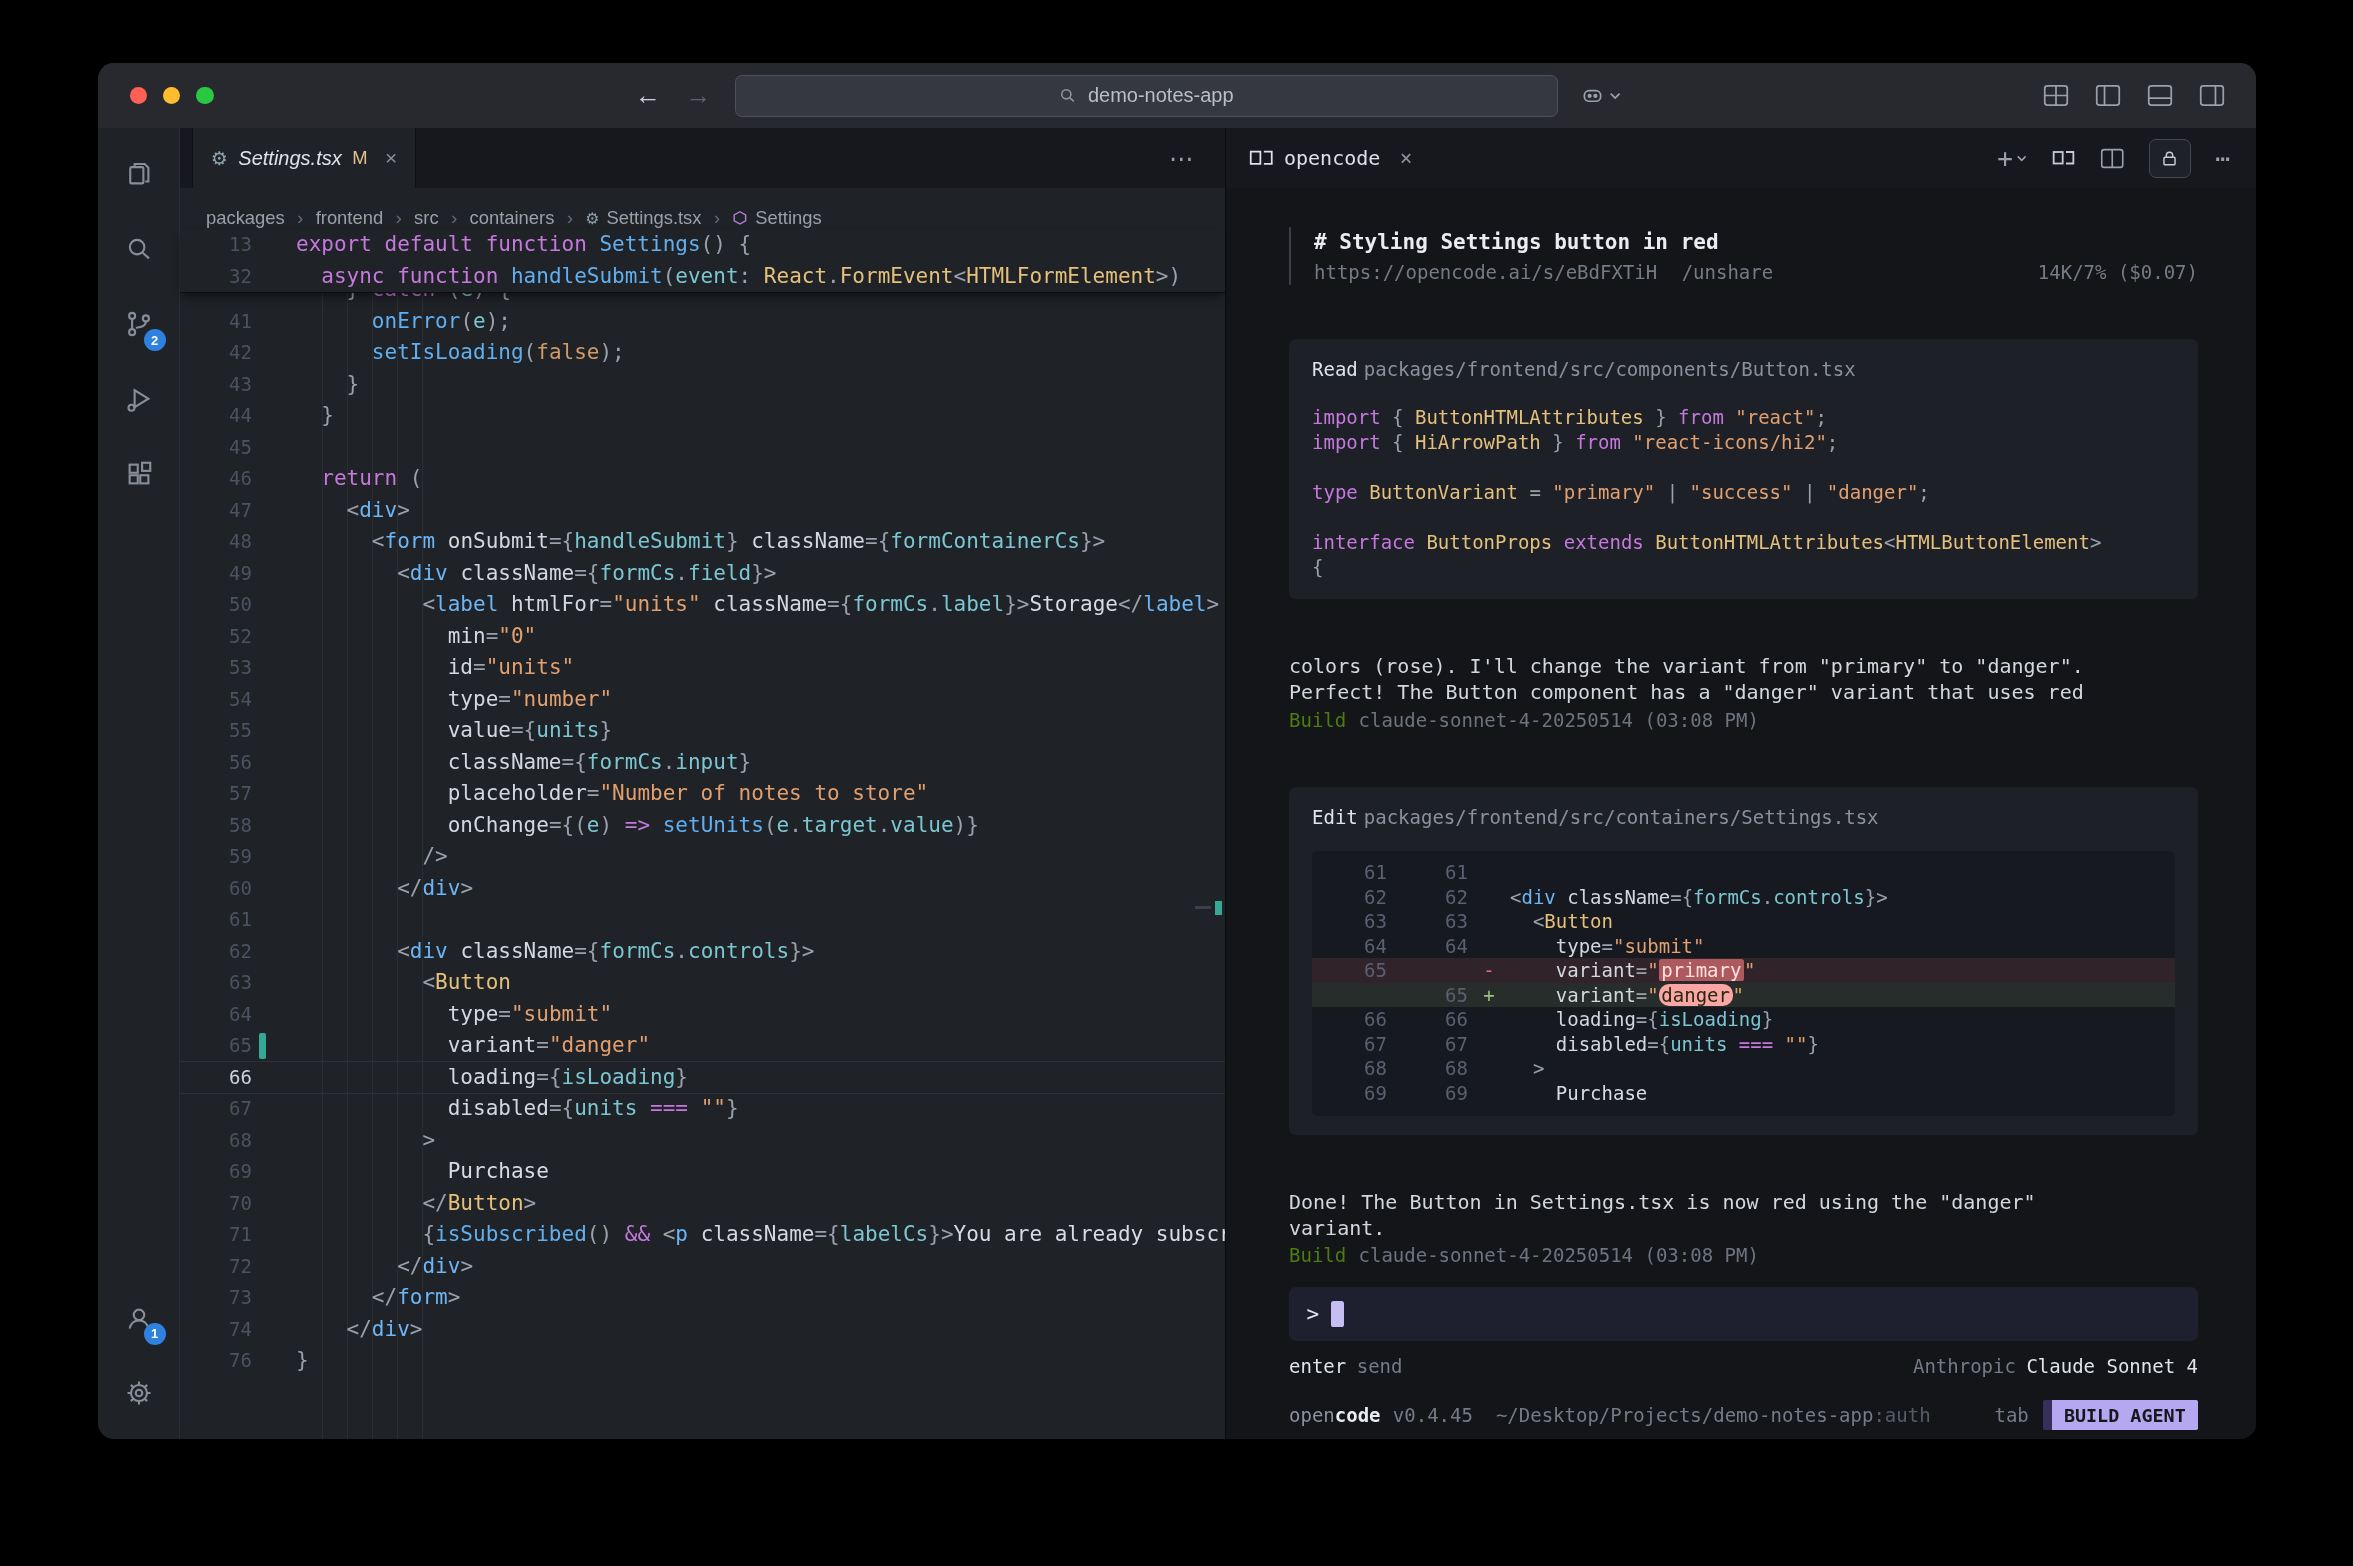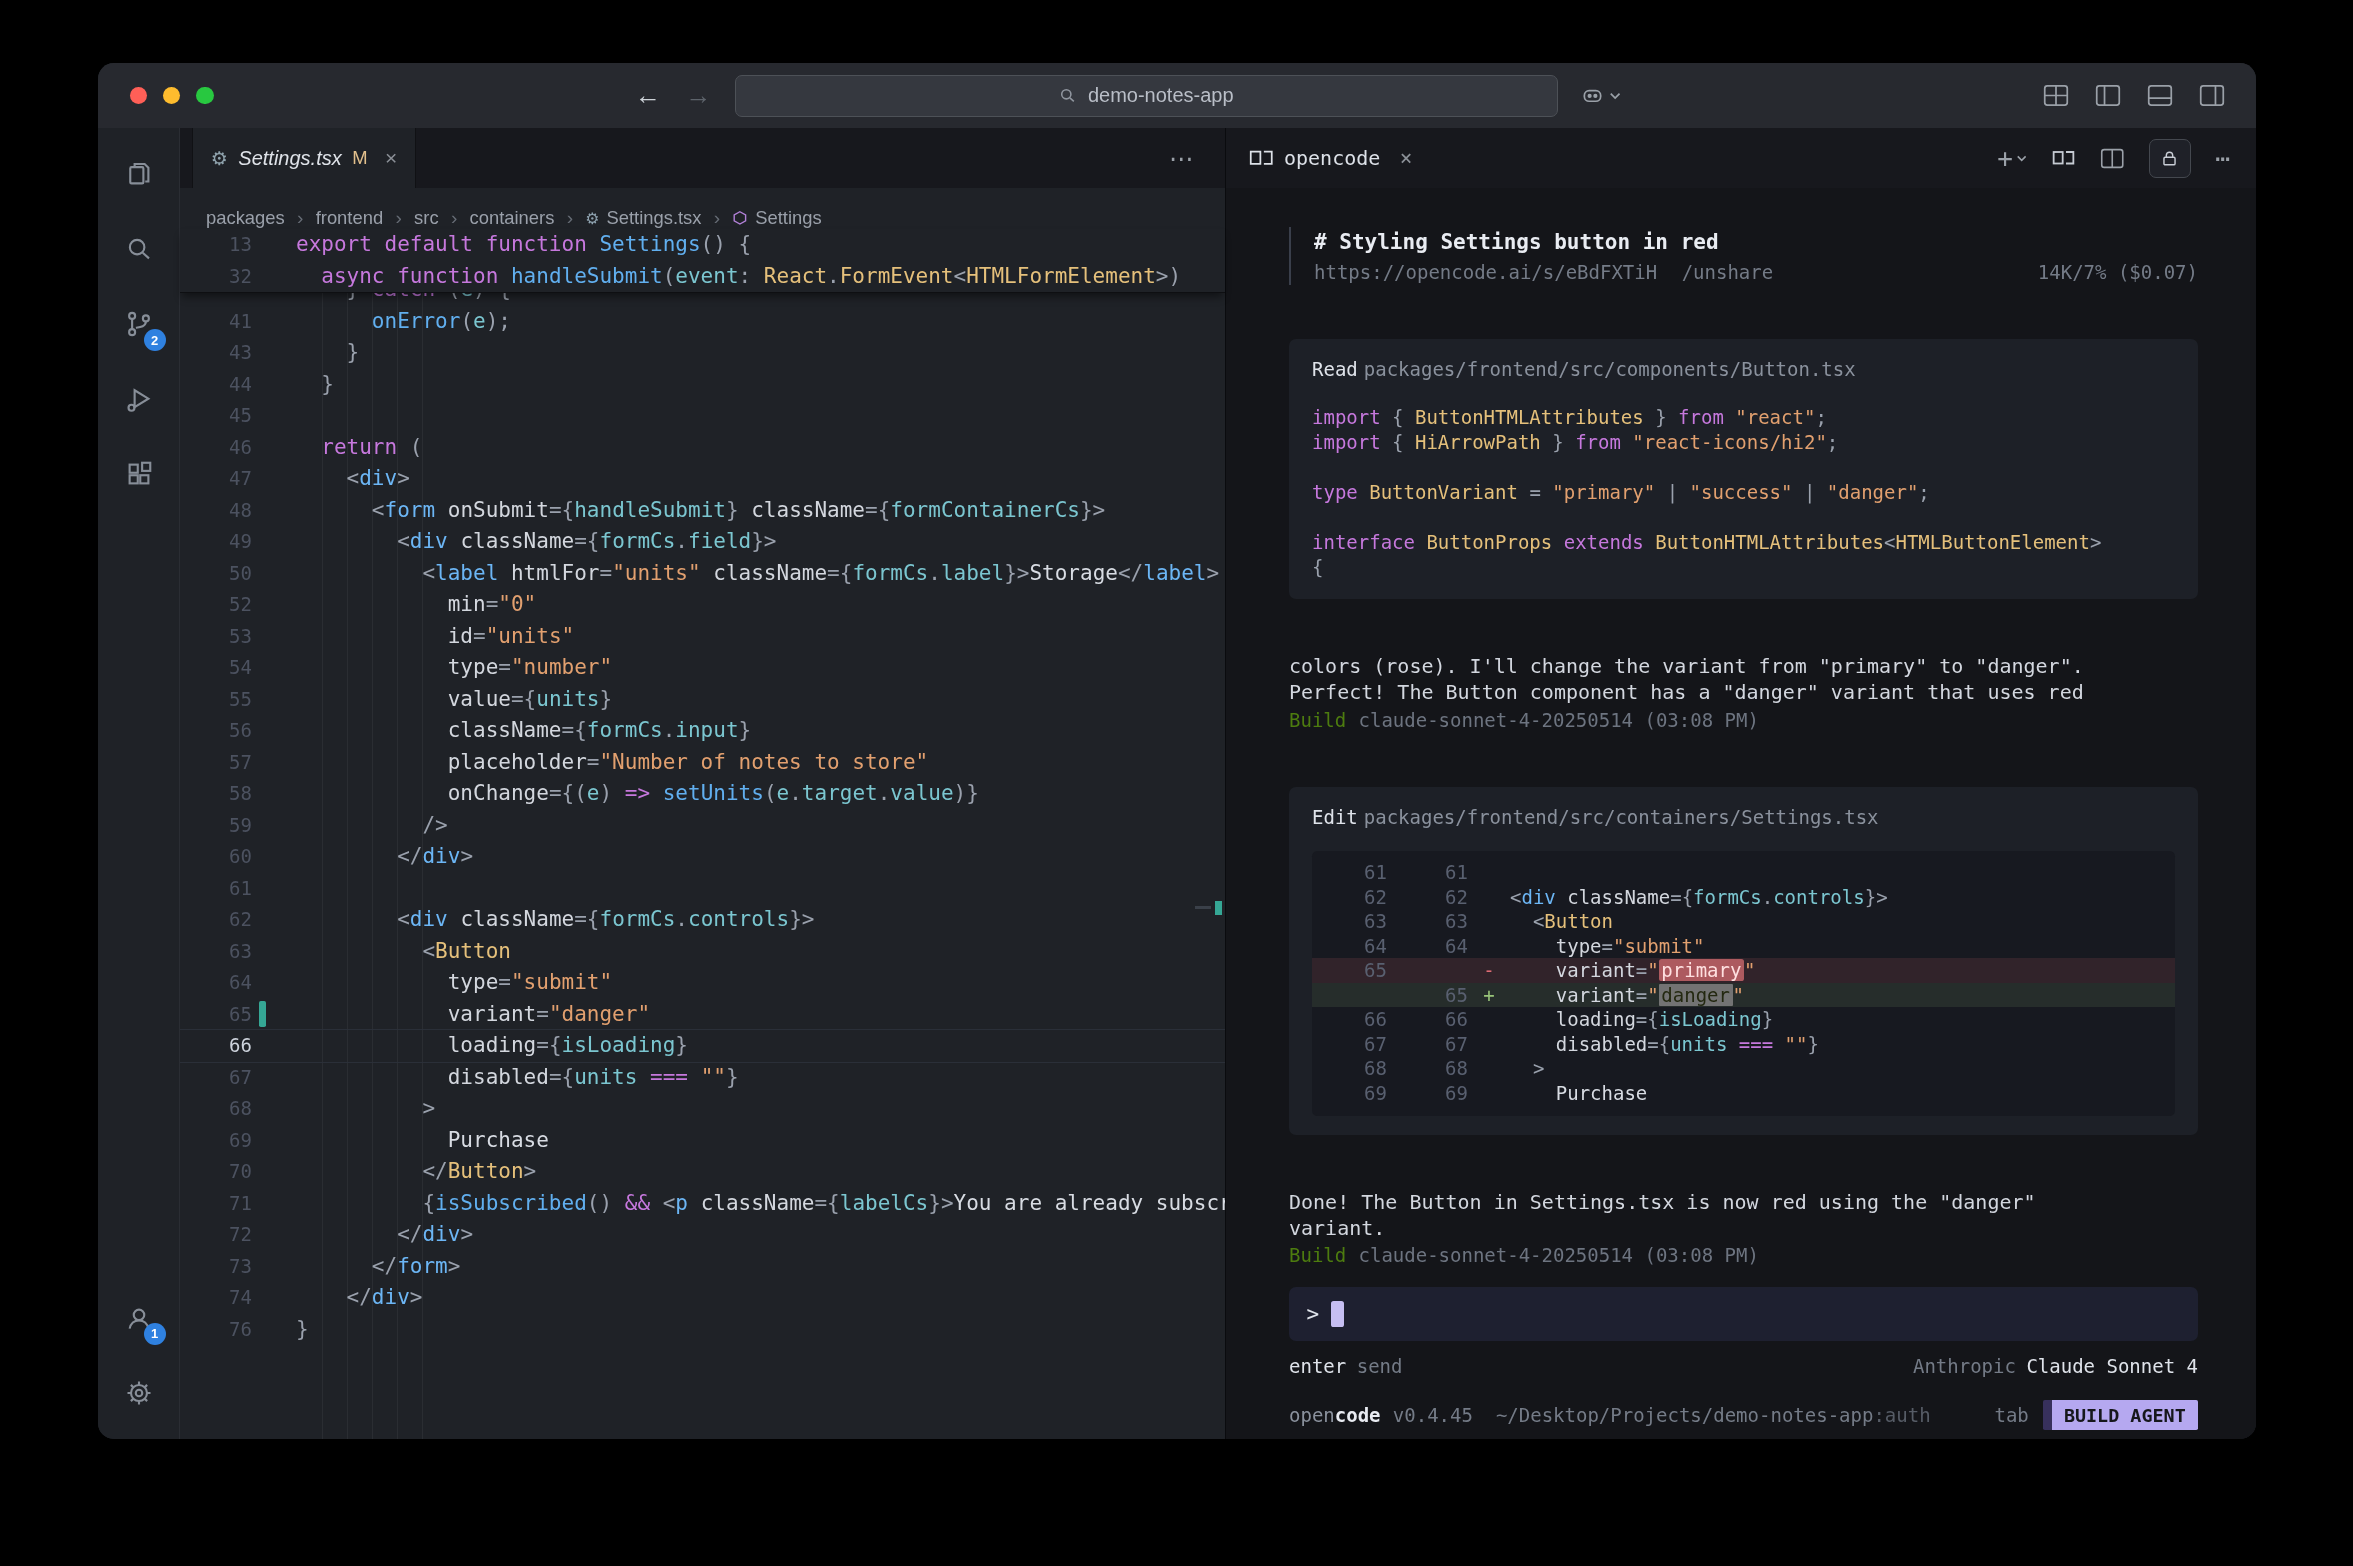--- a/index.html
+++ b/index.html
@@ -74,21 +74,21 @@
              background:#35a795; }
   .ruler-mod { position:absolute; right:3.5px; top:608px; width:6.1px; height:14px; background:#35a795; z-index:4; }
   .ruler-dash { position:absolute; right:14px; top:613px; width:15.8px; height:2.6px; background:#3a4049; z-index:4; }
 
   
   .tk-k { color:#c678dd; } .tk-f { color:#61afef; } .tk-s { color:#e2a06f; }
   .tk-t { color:#e5c07b; } .tk-v { color:#7bc6d0; } .tk-a { color:#d3d7de; }
   .tk-p { color:#9aa1ad; } .tk-w { color:#d8dce3; } .tk-n { color:#d19a66; }
   .tk-tag { color:#6cb6f5; }
   .tk-hr { background:#ad5a5f; color:#ffe0e0; padding:0 2.6px; border-radius:2.6px; }
-  .tk-hg { background:#737373; color:#232810; padding:0 2.6px; border-radius:1px; }
+  .tk-hg { background:#fca5a5; color:#232810; padding:0 2.6px; border-radius:10px; }
 
   
   .panel { width:1031px; flex:none; background:#141519; border-left:1.8px solid #0a0b0e;
            display:flex; flex-direction:column; font-family:"DejaVu Sans Mono", monospace; }
   .ptabstrip { height:60px; flex:none; background:#17181d; display:flex; align-items:center;
                padding:0 26px 0 23px; }
   .ptab { display:flex; align-items:center; gap:10.5px; font-size:20px; color:#dde1e8; }
   .pclose { color:#8b9097; font-size:21px; margin-left:8.8px; }
   .pticons { margin-left:auto; display:flex; align-items:center; gap:24.5px; color:#9aa0a8; }
   .plusbtn { display:flex; align-items:center; gap:3.5px; font-size:26px; color:#9aa0a8; }
@@ -315,20 +315,24 @@
           <div>
               <div class="crow part">
                 <div class="gut"></div>
                 <div class="ccode"><span class="tk-p">    } </span><span class="tk-k">catch</span><span class="tk-p"> (</span><span class="tk-v">e</span><span class="tk-p">) {</span></div>
               </div>
               <div class="crow">
                 <div class="gut">41</div>
                 <div class="ccode"><span class="tk-p">      </span><span class="tk-f">onError</span><span class="tk-p">(</span><span class="tk-v">e</span><span class="tk-p">);</span></div>
               </div>
               <div class="crow">
+                <div class="gut">42</div>
+                <div class="ccode"><span class="tk-p">      </span><span class="tk-f">setIsLoading</span><span class="tk-p">(</span><span class="tk-n">false</span><span class="tk-p">);</span></div>
+              </div>
+              <div class="crow">
                 <div class="gut">43</div>
                 <div class="ccode"><span class="tk-p">    }</span></div>
               </div>
               <div class="crow">
                 <div class="gut">44</div>
                 <div class="ccode"><span class="tk-p">  }</span></div>
               </div>
               <div class="crow">
                 <div class="gut">45</div>
                 <div class="ccode"></div>

